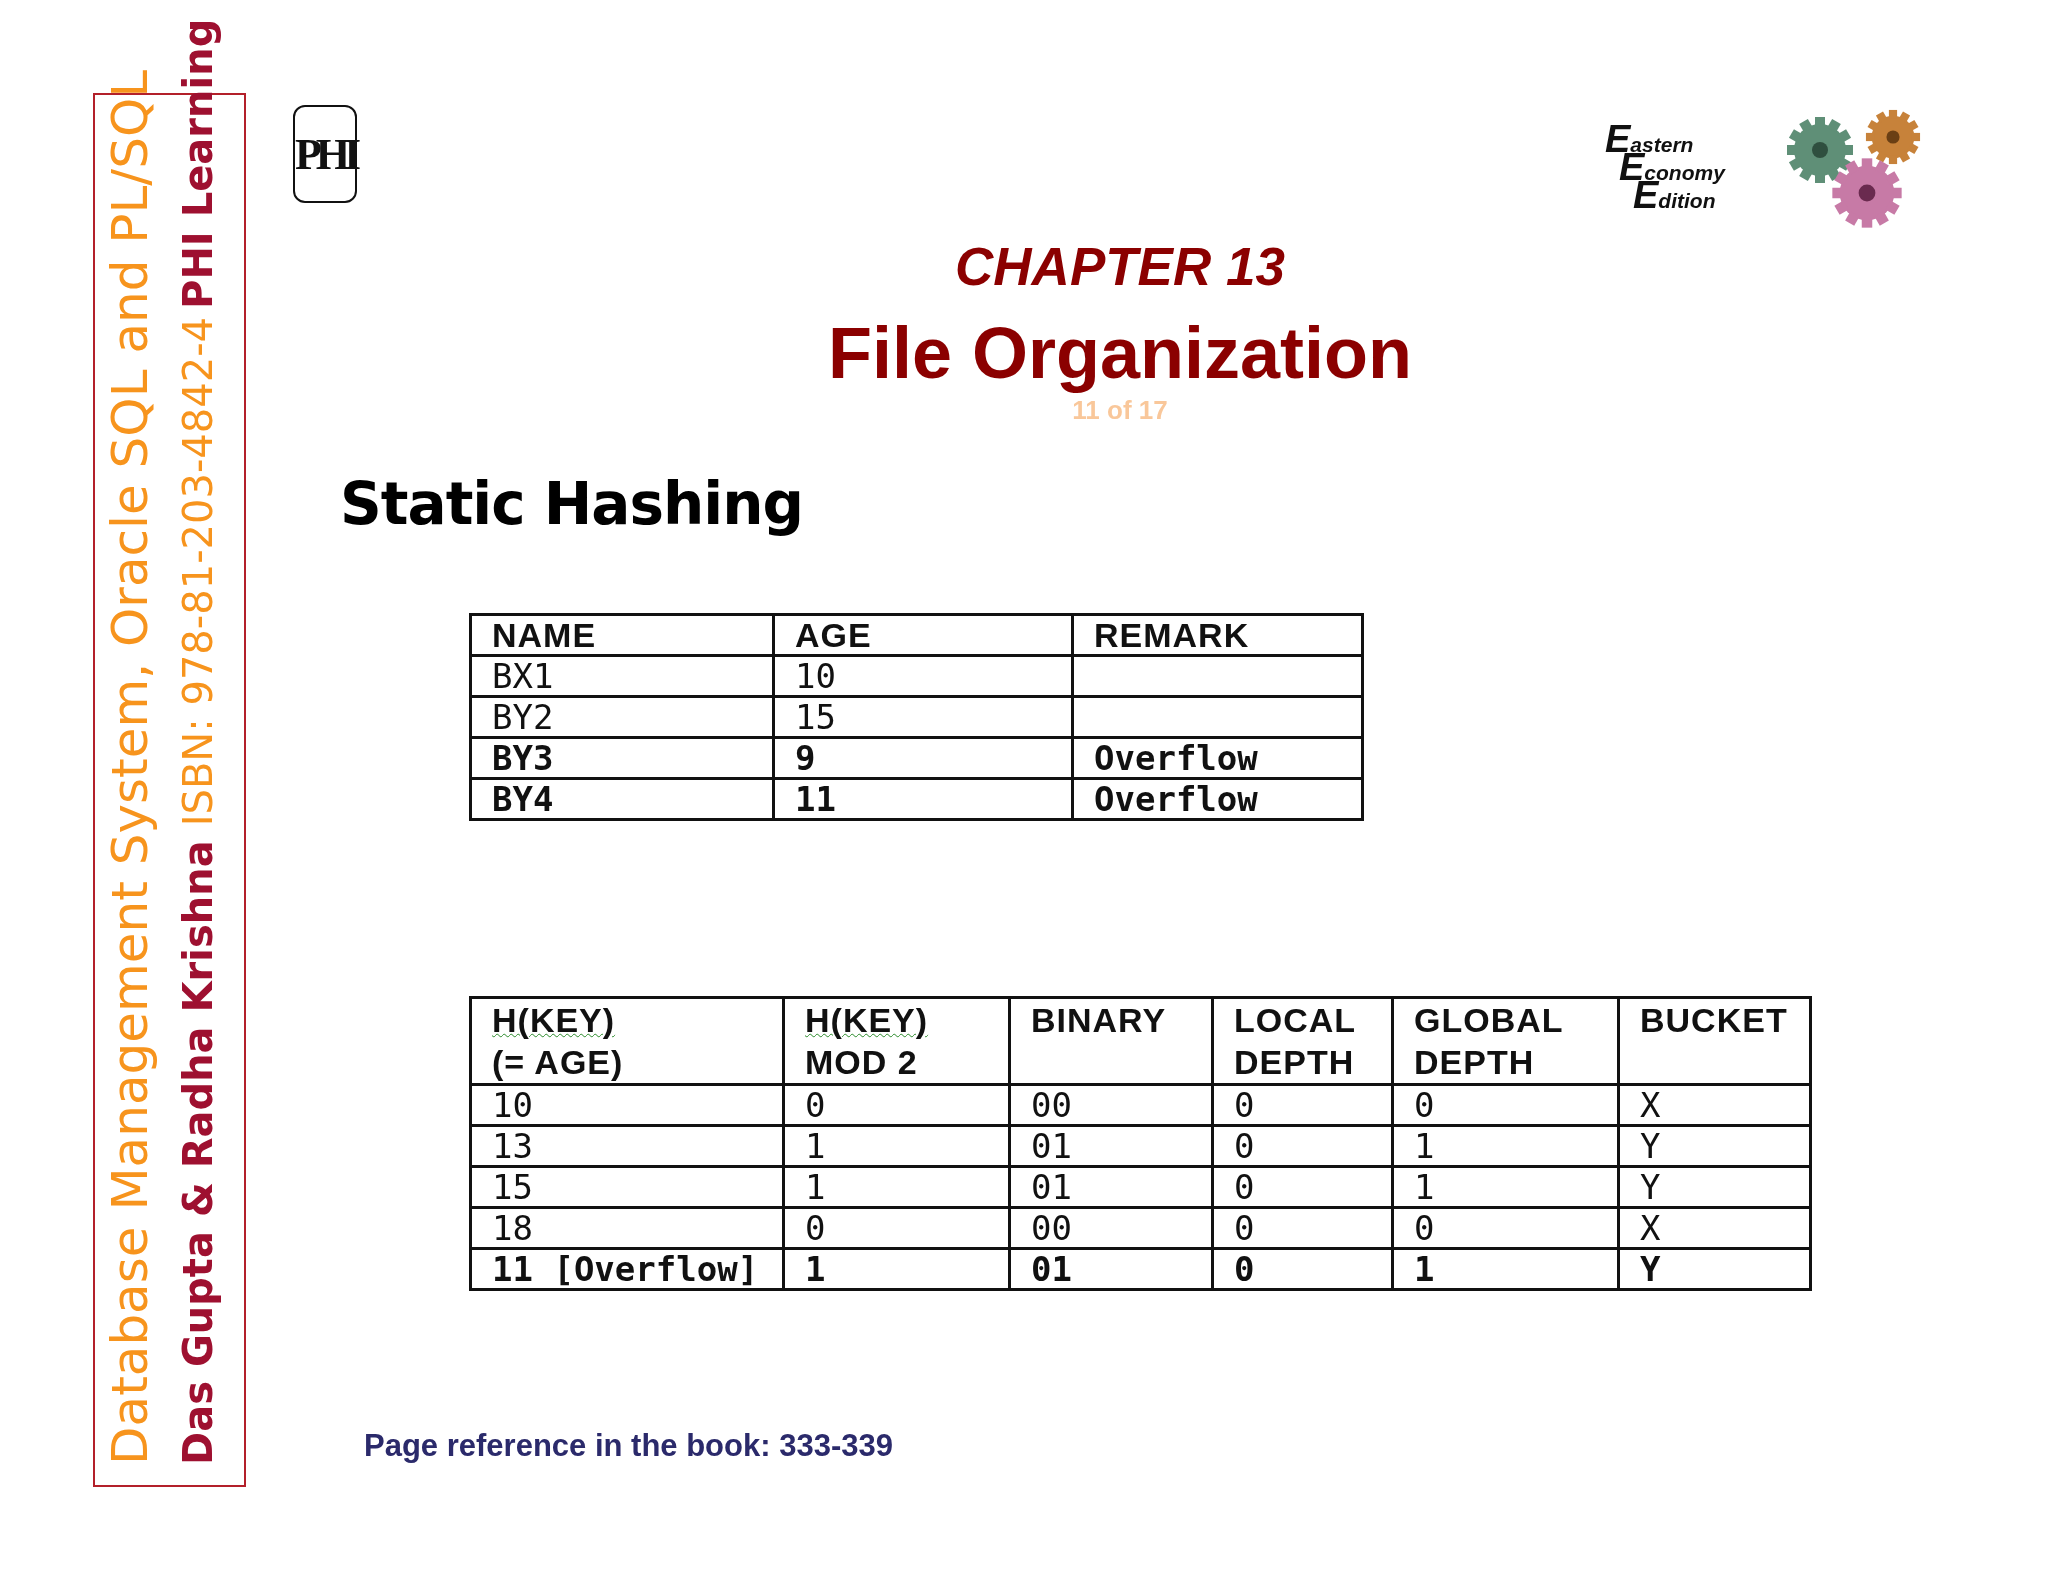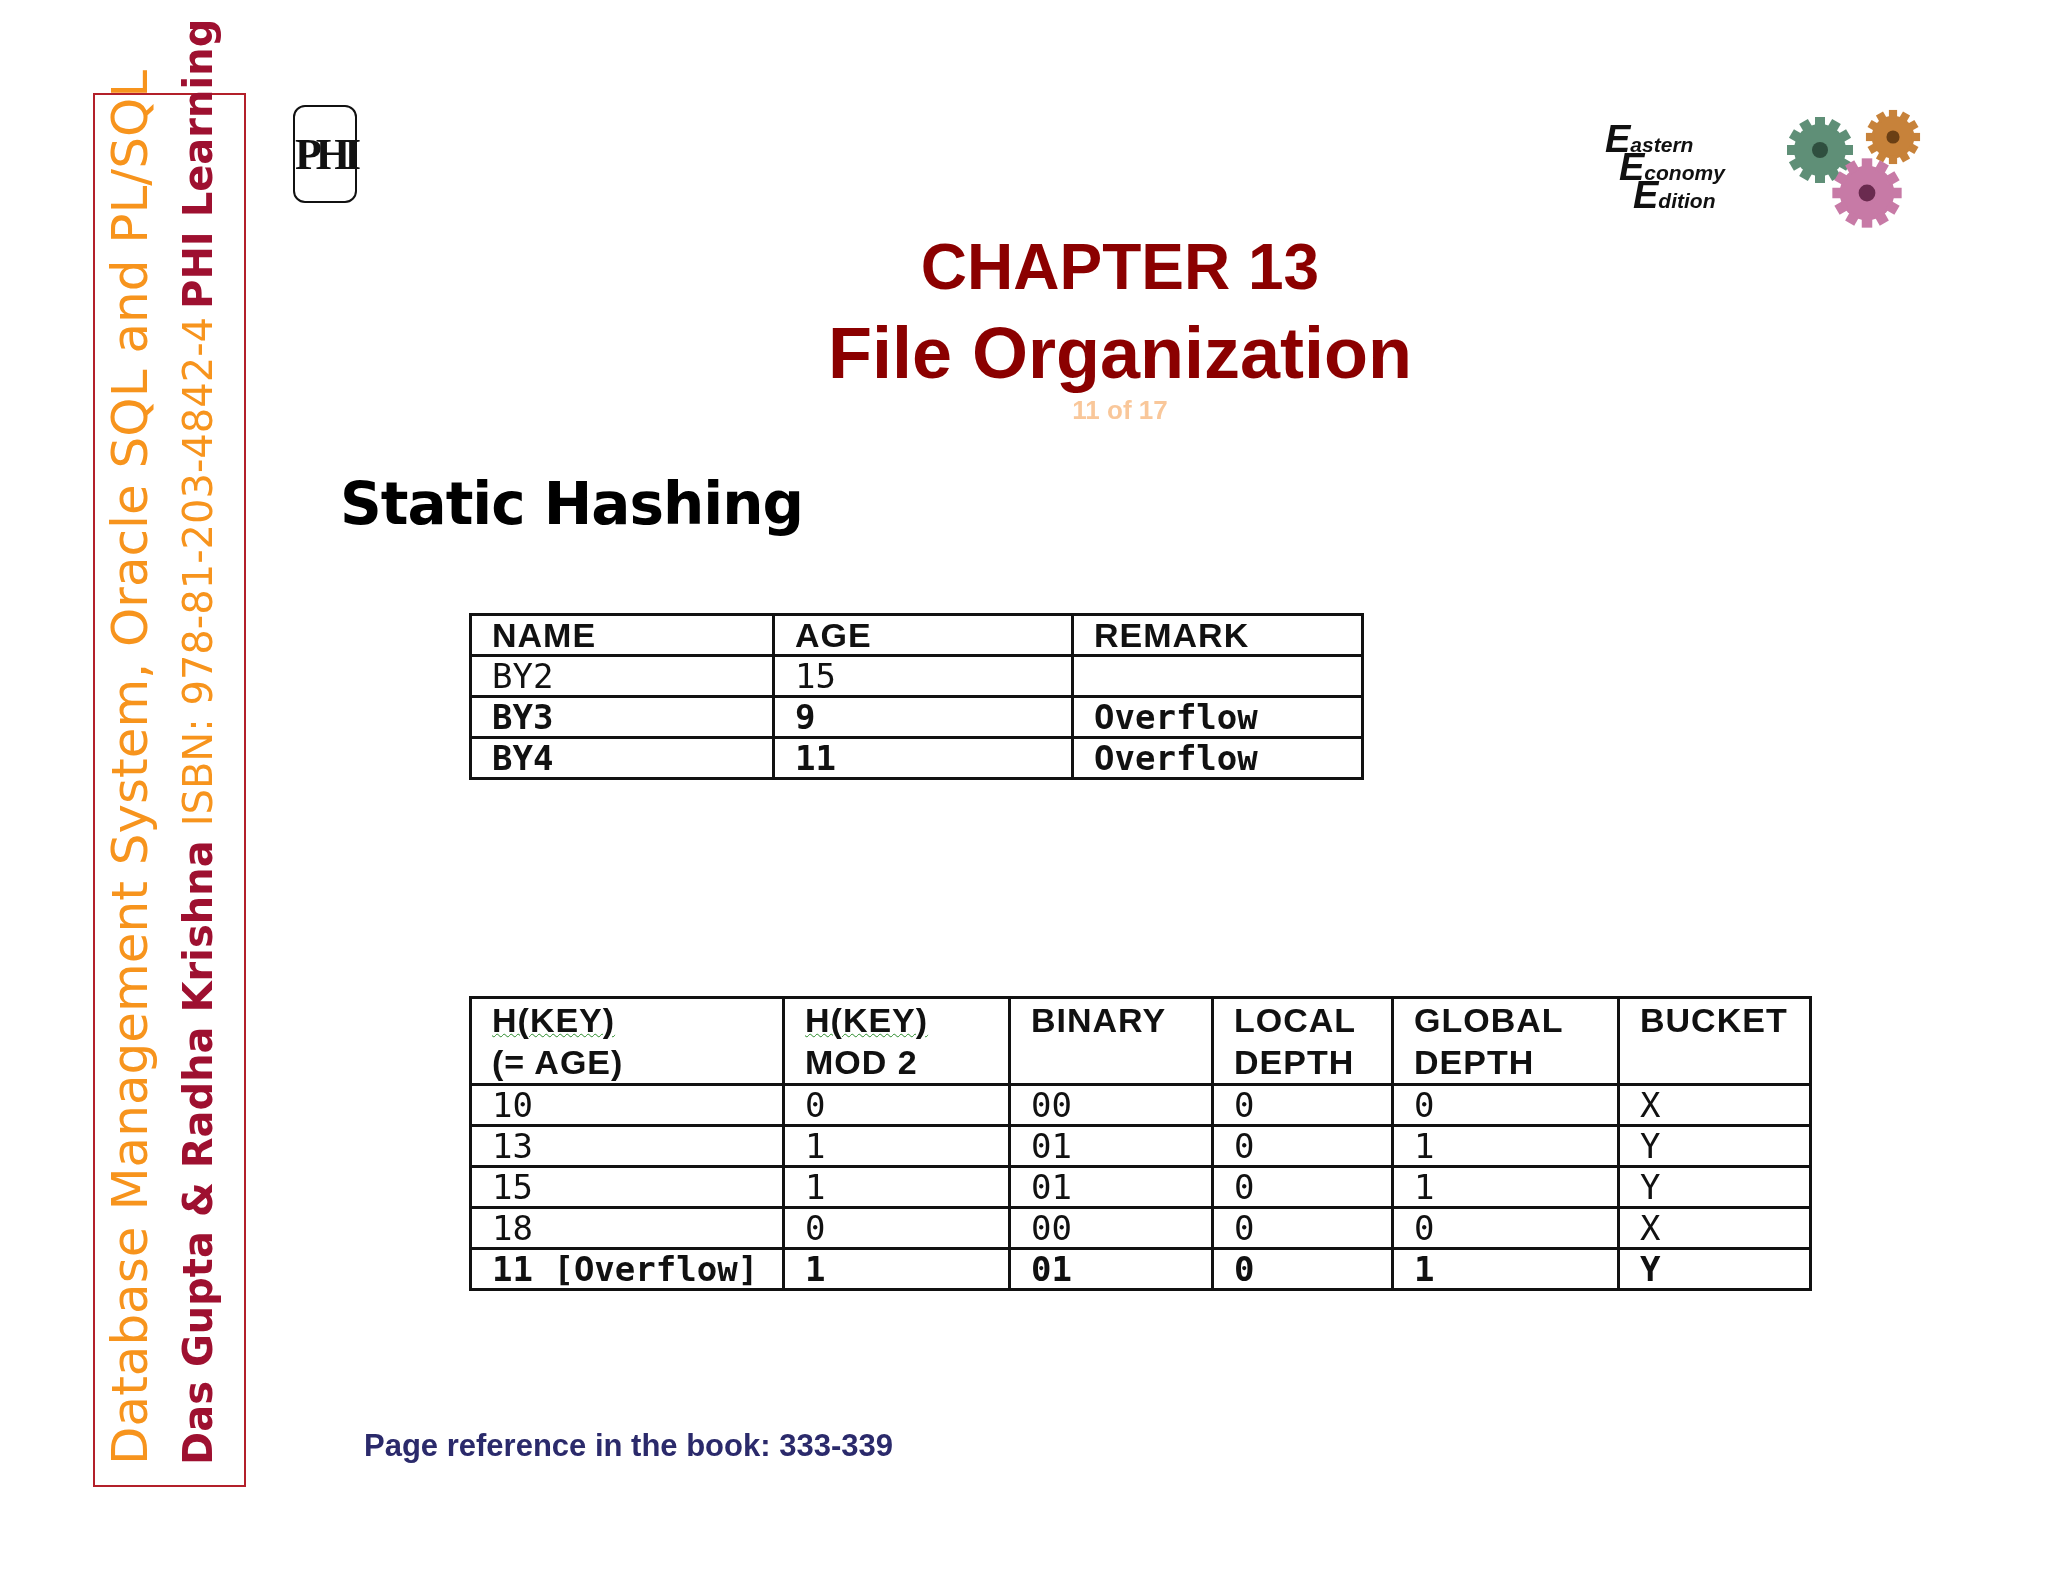--- a/index.html
+++ b/index.html
@@ -40,21 +40,21 @@
   }
   .eee-row { position:absolute; font-style:italic; font-weight:bold; color:#111; white-space:nowrap; }
   .eee-row .big { font-size:38px; font-family:"Liberation Sans", sans-serif; }
   .eee-row .rest { font-size:21px; font-family:"Liberation Sans", sans-serif; }
   .gears { position:absolute; left:1775px; top:105px; width:160px; height:135px; }
 
   .chapter {
     position:absolute; left:700px; top:225px; width:840px; text-align:center;
     color:#8b0000; font-weight:bold; font-family:"Liberation Sans", sans-serif;
   }
-  .chapter .l1 { font-size:64px; line-height:84px; }
+  .chapter .l1 { font-size:53px; line-height:84px;font-style:italic; }
   .chapter .l2 { font-size:72px; line-height:88px; }
   .slide-count {
     position:absolute; left:700px; top:395px; width:840px; text-align:center;
     color:#f9c79a; font-weight:bold; font-size:26px;
   }
   .section-title {
     position:absolute; left:340px; top:470px; font-size:58px; font-weight:bold;
     color:#000; font-family:"DejaVu Sans", sans-serif; letter-spacing:-1px;
   }
   table.t { position:absolute; border-collapse:collapse; font-family:"DejaVu Sans Mono", monospace;margin-left:16px; }
@@ -141,20 +141,25 @@
 <div class="section-title">Static Hashing</div>
 
 <table class="t t1">
   <tbody>
       <tr class="hdr-t1">
     <td class="c1">NAME</td>
     <td class="c2">AGE</td>
     <td>REMARK</td>
   </tr>
   <tr>
+    <td>BX1</td>
+    <td>10</td>
+    <td></td>
+  </tr>
+  <tr>
     <td>BY2</td>
     <td>15</td>
     <td></td>
   </tr>
   <tr class="bold">
     <td>BY3</td>
     <td>9</td>
     <td>Overflow</td>
   </tr>
   <tr class="bold">

